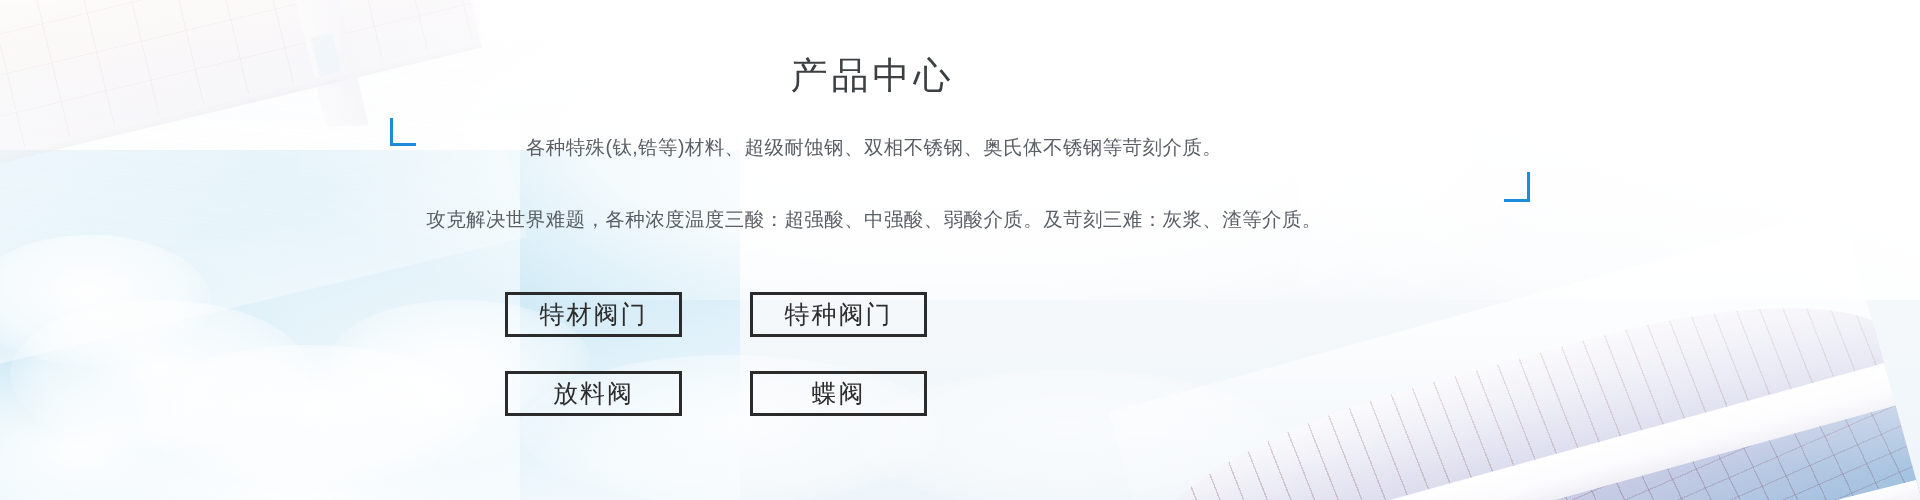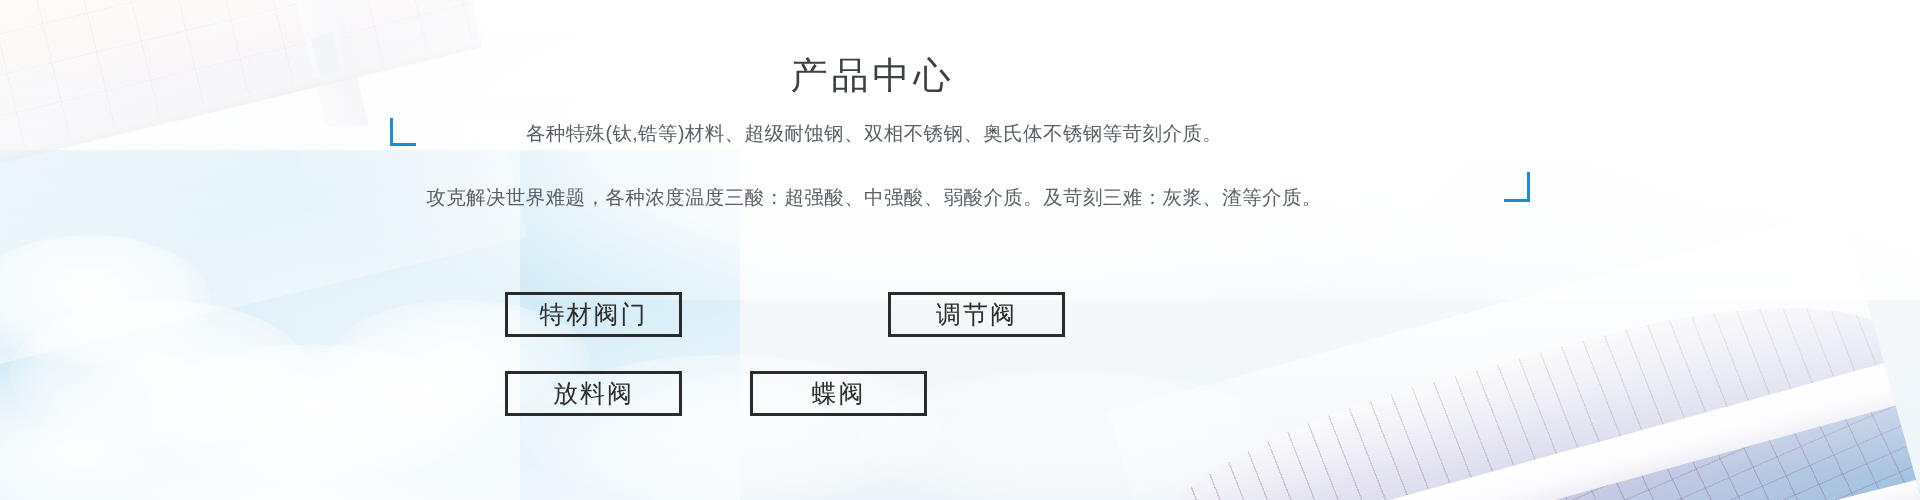--- a/index.html
+++ b/index.html
@@ -147,31 +147,31 @@
     position:absolute; left:0; top:52px; width:1745px;
     text-align:center;
     font-size:37px; line-height:1.28;
     letter-spacing:4px;
     color:#3c4043;
     font-weight:400;
     white-space:nowrap;
   }
 
   .desc-wrap {
-    position:absolute; left:0; top:116px; width:1748px;
+    position:absolute; left:0; top:130px; width:1748px;
   }
   .desc-line {
     text-align:center;
     font-size:19.5px;
     line-height:34px;
     letter-spacing:.4px;
     color:#5a5f66;
     white-space:nowrap;
   }
-  .desc-line + .desc-line { margin-top:30px; }
+  .desc-line + .desc-line { margin-top:38px; }
 
   
   .bracket { position:absolute; }
   .bracket span { position:absolute; background:#1a8cdc; display:block; }
   .bracket-tl { left:390px; top:118px; width:30px; height:30px; }
   .bracket-tl .h { left:0; top:25px; width:26px; height:3px; }
   .bracket-tl .v { left:0; top:0px;  width:3px;  height:28px; }
   .bracket-br { left:1500px; top:172px; width:30px; height:30px; }
   .bracket-br .h { left:4px; top:27px; width:26px; height:3px; }
   .bracket-br .v { left:27px; top:0;   width:3px;  height:30px; }
@@ -256,23 +256,23 @@
 
     <div class="bracket bracket-br">
       <span class="v"></span>
       <span class="h"></span>
     </div>
 
     <div class="tags">
       <div class="tag-row">
         <div class="tag w-4">特材阀门</div>
         <div class="gap-a"></div>
+        <div class="tag w-4">特种阀门</div>
         <div class="gap-b"></div>
         <div class="gap-c"></div>
-        <div class="tag w-3">调节阀</div>
       </div>
       <div class="tag-row">
         <div class="tag w-3">放料阀</div>
         <div class="gap-a"></div>
         <div class="tag w-3">蝶阀</div>
         <div class="gap-b"></div>
         <div class="gap-c"></div>
       </div>
     </div>
 

